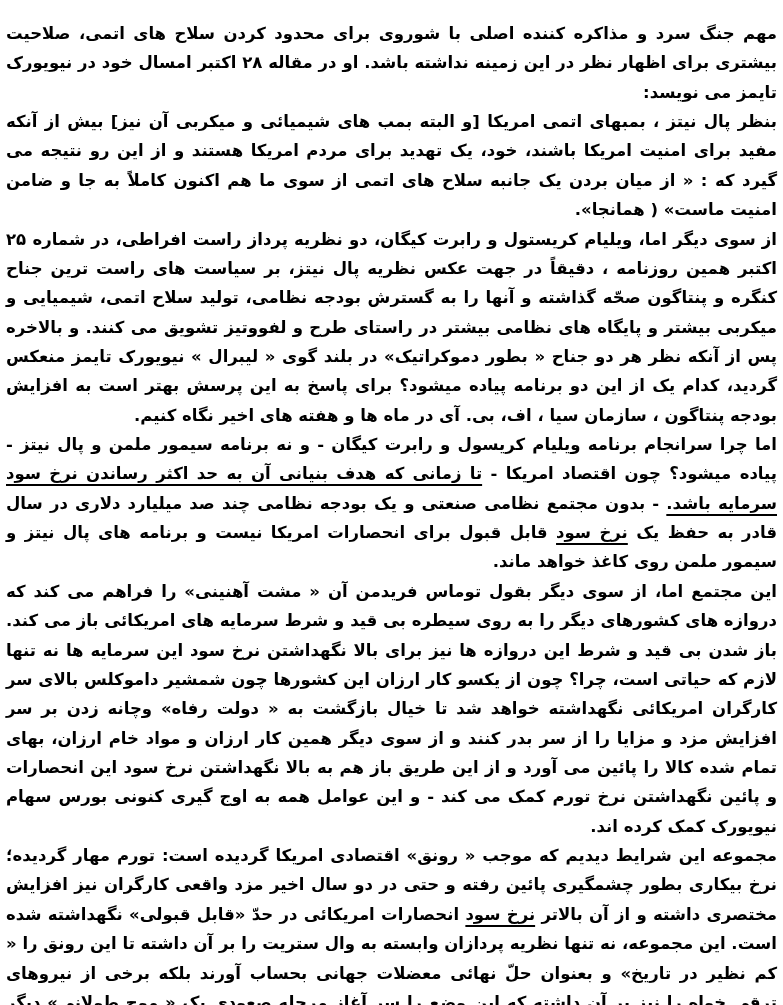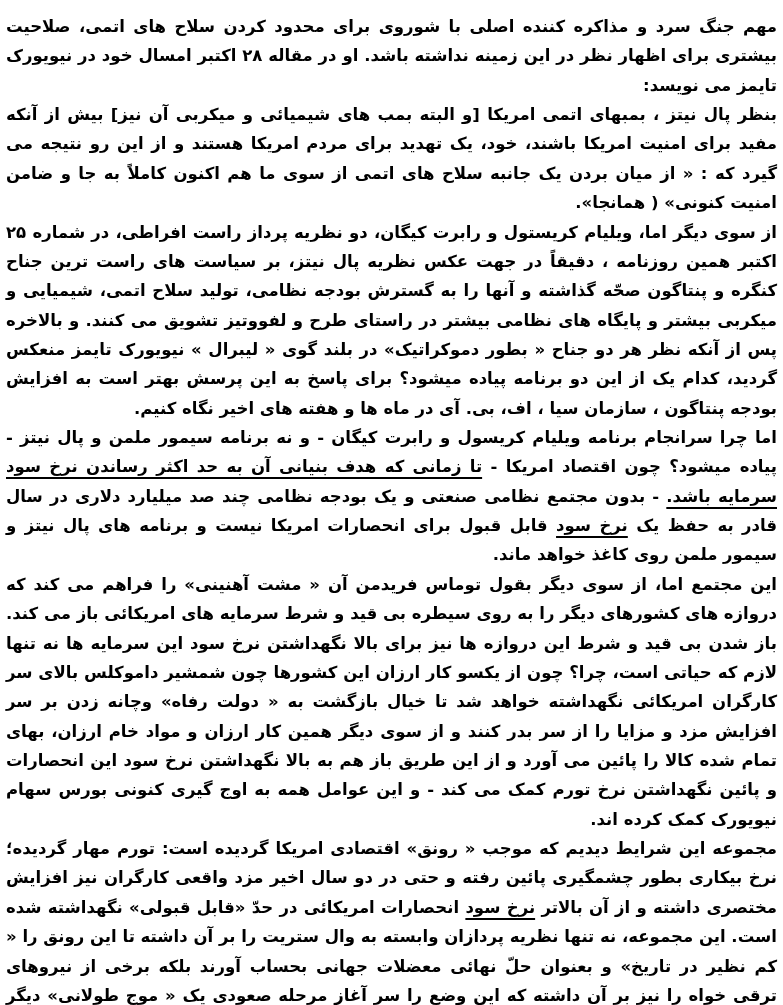--- a/index.html
+++ b/index.html
@@ -1,20 +1,20 @@
 <!DOCTYPE html>
 <html lang="fa" dir="rtl"><head>
 <meta charset="utf-8">
 <style>
   html, body { margin: 0; padding: 0; background: #ffffff; }
   .page {
     width: 783px;
     height: 1005px;
     box-sizing: border-box;
-    padding: 12px 6px 0 6px;
+    padding: 19px 6px 0 6px;
     background: #ffffff;
     color: #000000;
     direction: rtl;
     font-family: "DejaVu Sans", sans-serif;
     font-weight: 700;
     font-size: 16.5px;
     line-height: 1.78;
     overflow: hidden;
   }
   .para {
@@ -27,19 +27,19 @@
     text-decoration-thickness: 1.5px;
     text-underline-offset: 5px;
   }
 </style>
 </head>
 <body>
 
 <main class="page">
   <section>
       <p class="para"><span>مهم جنگ سرد و مذاکره کننده اصلی با شوروی برای محدود کردن سلاح های اتمی، صلاحیت بیشتری برای اظهار نظر در این زمینه نداشته باشد. او در مقاله ۲۸ اکتبر امسال خود در نیویورک تایمز می نویسد:</span></p>
-      <p class="para"><span>بنظر پال نیتز ، بمبهای اتمی امریکا [و البته بمب های شیمیائی و میکربی آن نیز] بیش از آنکه مفید برای امنیت امریکا باشند، خود، یک تهدید برای مردم امریکا هستند و از این رو نتیجه می گیرد که : « از میان بردن یک جانبه سلاح های اتمی از سوی ما هم اکنون کاملاً به جا و ضامن امنیت کنونی» ( همانجا».</span></p>
+      <p class="para"><span>بنظر پال نیتز ، بمبهای اتمی امریکا [و البته بمب های شیمیائی و میکربی آن نیز] بیش از آنکه مفید برای امنیت امریکا باشند، خود، یک تهدید برای مردم امریکا هستند و از این رو نتیجه می گیرد که : « از میان بردن یک جانبه سلاح های اتمی از سوی ما هم اکنون کاملاً به جا و ضامن امنیت ماست» ( همانجا».</span></p>
       <p class="para"><span>از سوی دیگر اما، ویلیام کریستول و رابرت کیگان، دو نظریه پرداز راست افراطی، در شماره ۲۵ اکتبر همین روزنامه ، دقیقاً در جهت عکس نظریه پال نیتز، بر سیاست های راست ترین جناح کنگره و پنتاگون صحّه گذاشته و آنها را به گسترش بودجه نظامی، تولید سلاح اتمی، شیمیایی و میکربی بیشتر و پایگاه های نظامی بیشتر در راستای طرح و لفووتیز تشویق می کنند. و بالاخره پس از آنکه نظر هر دو جناح « بطور دموکراتیک» در بلند گوی « لیبرال » نیویورک تایمز منعکس گردید، کدام یک از این دو برنامه پیاده میشود؟ برای پاسخ به این پرسش بهتر است به افزایش بودجه پنتاگون ، سازمان سیا ، اف، بی. آی در ماه ها و هفته های اخیر نگاه کنیم.</span></p>
       <p class="para"><span>اما چرا سرانجام برنامه ویلیام کریسول و رابرت کیگان - و نه برنامه سیمور ملمن و پال نیتز - پیاده میشود؟ چون اقتصاد امریکا - </span><span class="u">تا زمانی که هدف بنیانی آن به حد اکثر رساندن نرخ سود سرمایه باشد.</span><span> - بدون مجتمع نظامی صنعتی و یک بودجه نظامی چند صد میلیارد دلاری در سال قادر به حفظ یک </span><span class="u">نرخ سود</span><span> قابل قبول برای انحصارات امریکا نیست و برنامه های پال نیتز و سیمور ملمن روی کاغذ خواهد ماند.</span></p>
       <p class="para"><span>این مجتمع اما، از سوی دیگر بقول توماس فریدمن آن « مشت آهنینی» را فراهم می کند که دروازه های کشورهای دیگر را به روی سیطره بی قید و شرط سرمایه های امریکائی باز می کند. باز شدن بی قید و شرط این دروازه ها نیز برای بالا نگهداشتن نرخ سود این سرمایه ها نه تنها لازم که حیاتی است، چرا؟ چون از یکسو کار ارزان این کشورها چون شمشیر داموکلس بالای سر کارگران امریکائی نگهداشته خواهد شد تا خیال بازگشت به « دولت رفاه» وچانه زدن بر سر افزایش مزد و مزایا را از سر بدر کنند و از سوی دیگر همین کار ارزان و مواد خام ارزان، بهای تمام شده کالا را پائین می آورد و از این طریق باز هم به بالا نگهداشتن نرخ سود این انحصارات و پائین نگهداشتن نرخ تورم کمک می کند - و این عوامل همه به اوج گیری کنونی بورس سهام نیویورک کمک کرده اند.</span></p>
       <p class="para"><span>مجموعه این شرایط دیدیم که موجب « رونق» اقتصادی امریکا گردیده است: تورم مهار گردیده؛ نرخ بیکاری بطور چشمگیری پائین رفته و حتی در دو سال اخیر مزد واقعی کارگران نیز افزایش مختصری داشته و از آن بالاتر </span><span class="u">نرخ سود</span><span> انحصارات امریکائی در حدّ «قابل قبولی» نگهداشته شده است. این مجموعه، نه تنها نظریه پردازان وابسته به وال ستریت را بر آن داشته تا این رونق را « کم نظیر در تاریخ» و بعنوان حلّ نهائی معضلات جهانی بحساب آورند بلکه برخی از نیروهای ترقی خواه را نیز بر آن داشته که این وضع را سر آغاز مرحله صعودی یک « موج طولانی» دیگر به شمار آوردند. نکته اما اینجاست که رونق کنونی اقتصاد امریکا تفاوتی اساسی با « موج طولانی» بعد از جنگ دارد.</span></p>
     </section>
 </main>
 
 </body></html>

